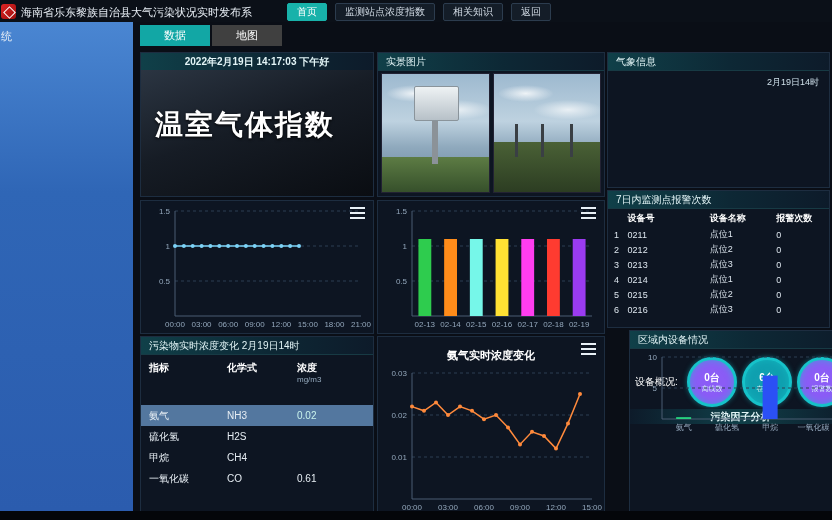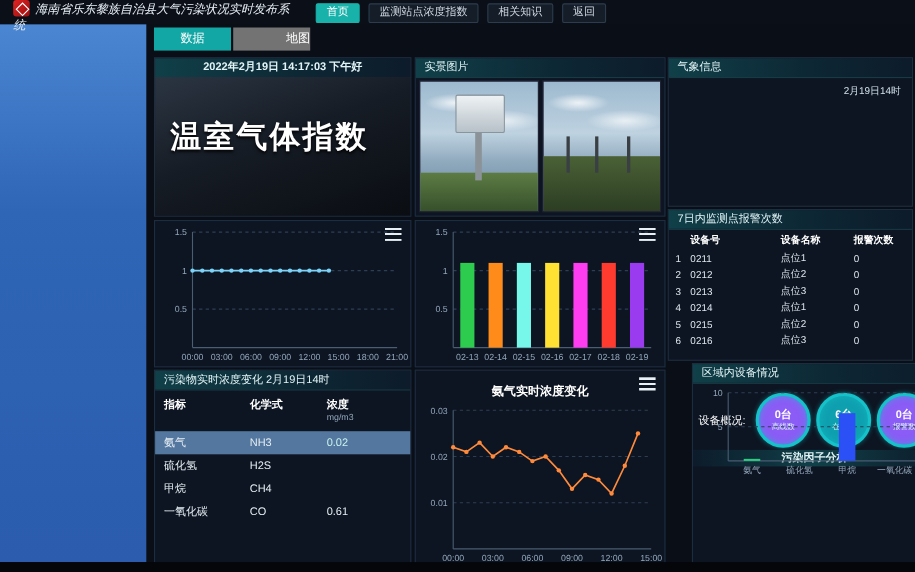--- a/index.html
+++ b/index.html
@@ -1,36 +1,36 @@
 <!DOCTYPE html>
 <html><head>
 <meta charset="utf-8">
 <style>
   html,body{margin:0;padding:0;width:832px;height:520px;overflow:hidden;background:#000;
     font-family:"Liberation Sans","DejaVu Sans",sans-serif;}
   .app{position:absolute;inset:0;width:832px;height:520px;background:#0a0e16;}
 
   
   .topbar{position:absolute;left:0;top:0;width:832px;height:22px;background:#0b1018;z-index:30;}
-  .app-title{position:absolute;left:12px;top:0;width:256px;color:#e9eff6;font-size:11px;line-height:14px;z-index:40;font-style:italic;}
+  .app-title{position:absolute;left:1px;top:0;width:256px;color:#e9eff6;font-size:11px;line-height:24px;z-index:40;}
   .logo{display:inline-block;width:15px;height:15px;vertical-align:-3px;margin-right:5px;border-radius:3px;
     background:linear-gradient(135deg,#e02424 0%,#9c0e0e 100%);position:relative;}
   .logo::after{content:"";position:absolute;left:4px;top:4px;width:7px;height:7px;border:1.5px solid #fff;transform:rotate(45deg);}
   .topnav{position:absolute;left:287px;top:3px;display:flex;gap:8px;z-index:50;}
   .nav-btn{height:16px;line-height:15px;padding:0 9px;font-size:10px;color:#cfd8e2;background:#141d28;
     border:1px solid #2c3c4e;border-radius:2px;cursor:pointer;white-space:nowrap;}
   .nav-btn.active{background:#18b2aa;border-color:#18b2aa;color:#fff;}
 
   
   .sidebar{position:absolute;left:0;top:22px;width:133px;height:489px;
     background:linear-gradient(180deg,#4a86d2 0%,#2f66b6 35%,#2b5cae 100%);z-index:10;}
   .tabs{position:absolute;left:140px;top:25px;display:flex;gap:2px;z-index:20;}
   .tab{width:70px;height:21px;line-height:21px;text-align:center;font-size:11px;color:#fff;cursor:pointer;}
   .tab.active{background:#12a7a5;}
-  .tab.inactive{background:#737373;text-align:right;}
+  .tab.inactive{background:#404040;}
 
   
   .panel{position:absolute;background:#0d1522;border:1px solid #1d2d40;}
   .panel-h{height:17px;line-height:17px;font-size:10px;color:#e2f4f6;padding-left:8px;
     background:linear-gradient(90deg,#104049 0%,#0d2835 55%,#0d1b2a 100%);border-bottom:1px solid #173a44;white-space:nowrap;overflow:hidden;}
   .panel-h.center{text-align:center;padding-left:0;font-weight:bold;}
 
   #p-clock{left:140px;top:52px;width:232px;height:143px;}
   .clock-body{position:absolute;left:0;right:0;top:17px;bottom:0;
     background:linear-gradient(160deg,#2b3542 0%,#161c25 45%,#0a0d12 100%);}
@@ -63,21 +63,21 @@
   #p-alarms{left:607px;top:190px;width:221px;height:136px;}
   .t-head,.t-row{display:flex;align-items:center;padding:0 6px;font-size:9px;}
   .t-head{height:18px;color:#fff;font-weight:bold;}
   .t-row{height:15px;color:#dde6ee;}
   .t-head .c0,.t-row .c0{width:16px;}
   .t-head .c1,.t-row .c1{width:52px;}
   .t-head .c2,.t-row .c2{width:78px;margin-left:38px;}
   .t-head .c3,.t-row .c3{width:55px;}
 
   #p-pollut{left:140px;top:336px;width:232px;height:179px;}
-  .pt-head{display:flex;padding:6px 8px 8px;font-size:10px;color:#fff;font-weight:bold;}
+  .pt-head{display:flex;padding:6px 8px 21px;font-size:10px;color:#fff;font-weight:bold;}
   .pt-head .c1,.pt-row .c1{width:78px;}
   .pt-head .c2,.pt-row .c2{width:70px;}
   .pt-head .c3,.pt-row .c3{width:60px;}
   .pt-head .unit{display:block;font-size:8px;color:#94a9bd;font-weight:normal;}
   .pt-row{display:flex;height:21px;line-height:21px;padding:0 8px;font-size:10px;color:#e6edf3;cursor:pointer;}
   .pt-row.hl{background:#53779f;}
   .pt-row.hl .val{color:#c9f3ec;}
 
   #p-nh3{left:377px;top:336px;width:226px;height:179px;}
   .chart-title{position:absolute;top:11px;left:0;width:100%;text-align:center;font-size:11px;font-weight:bold;color:#fff;}

